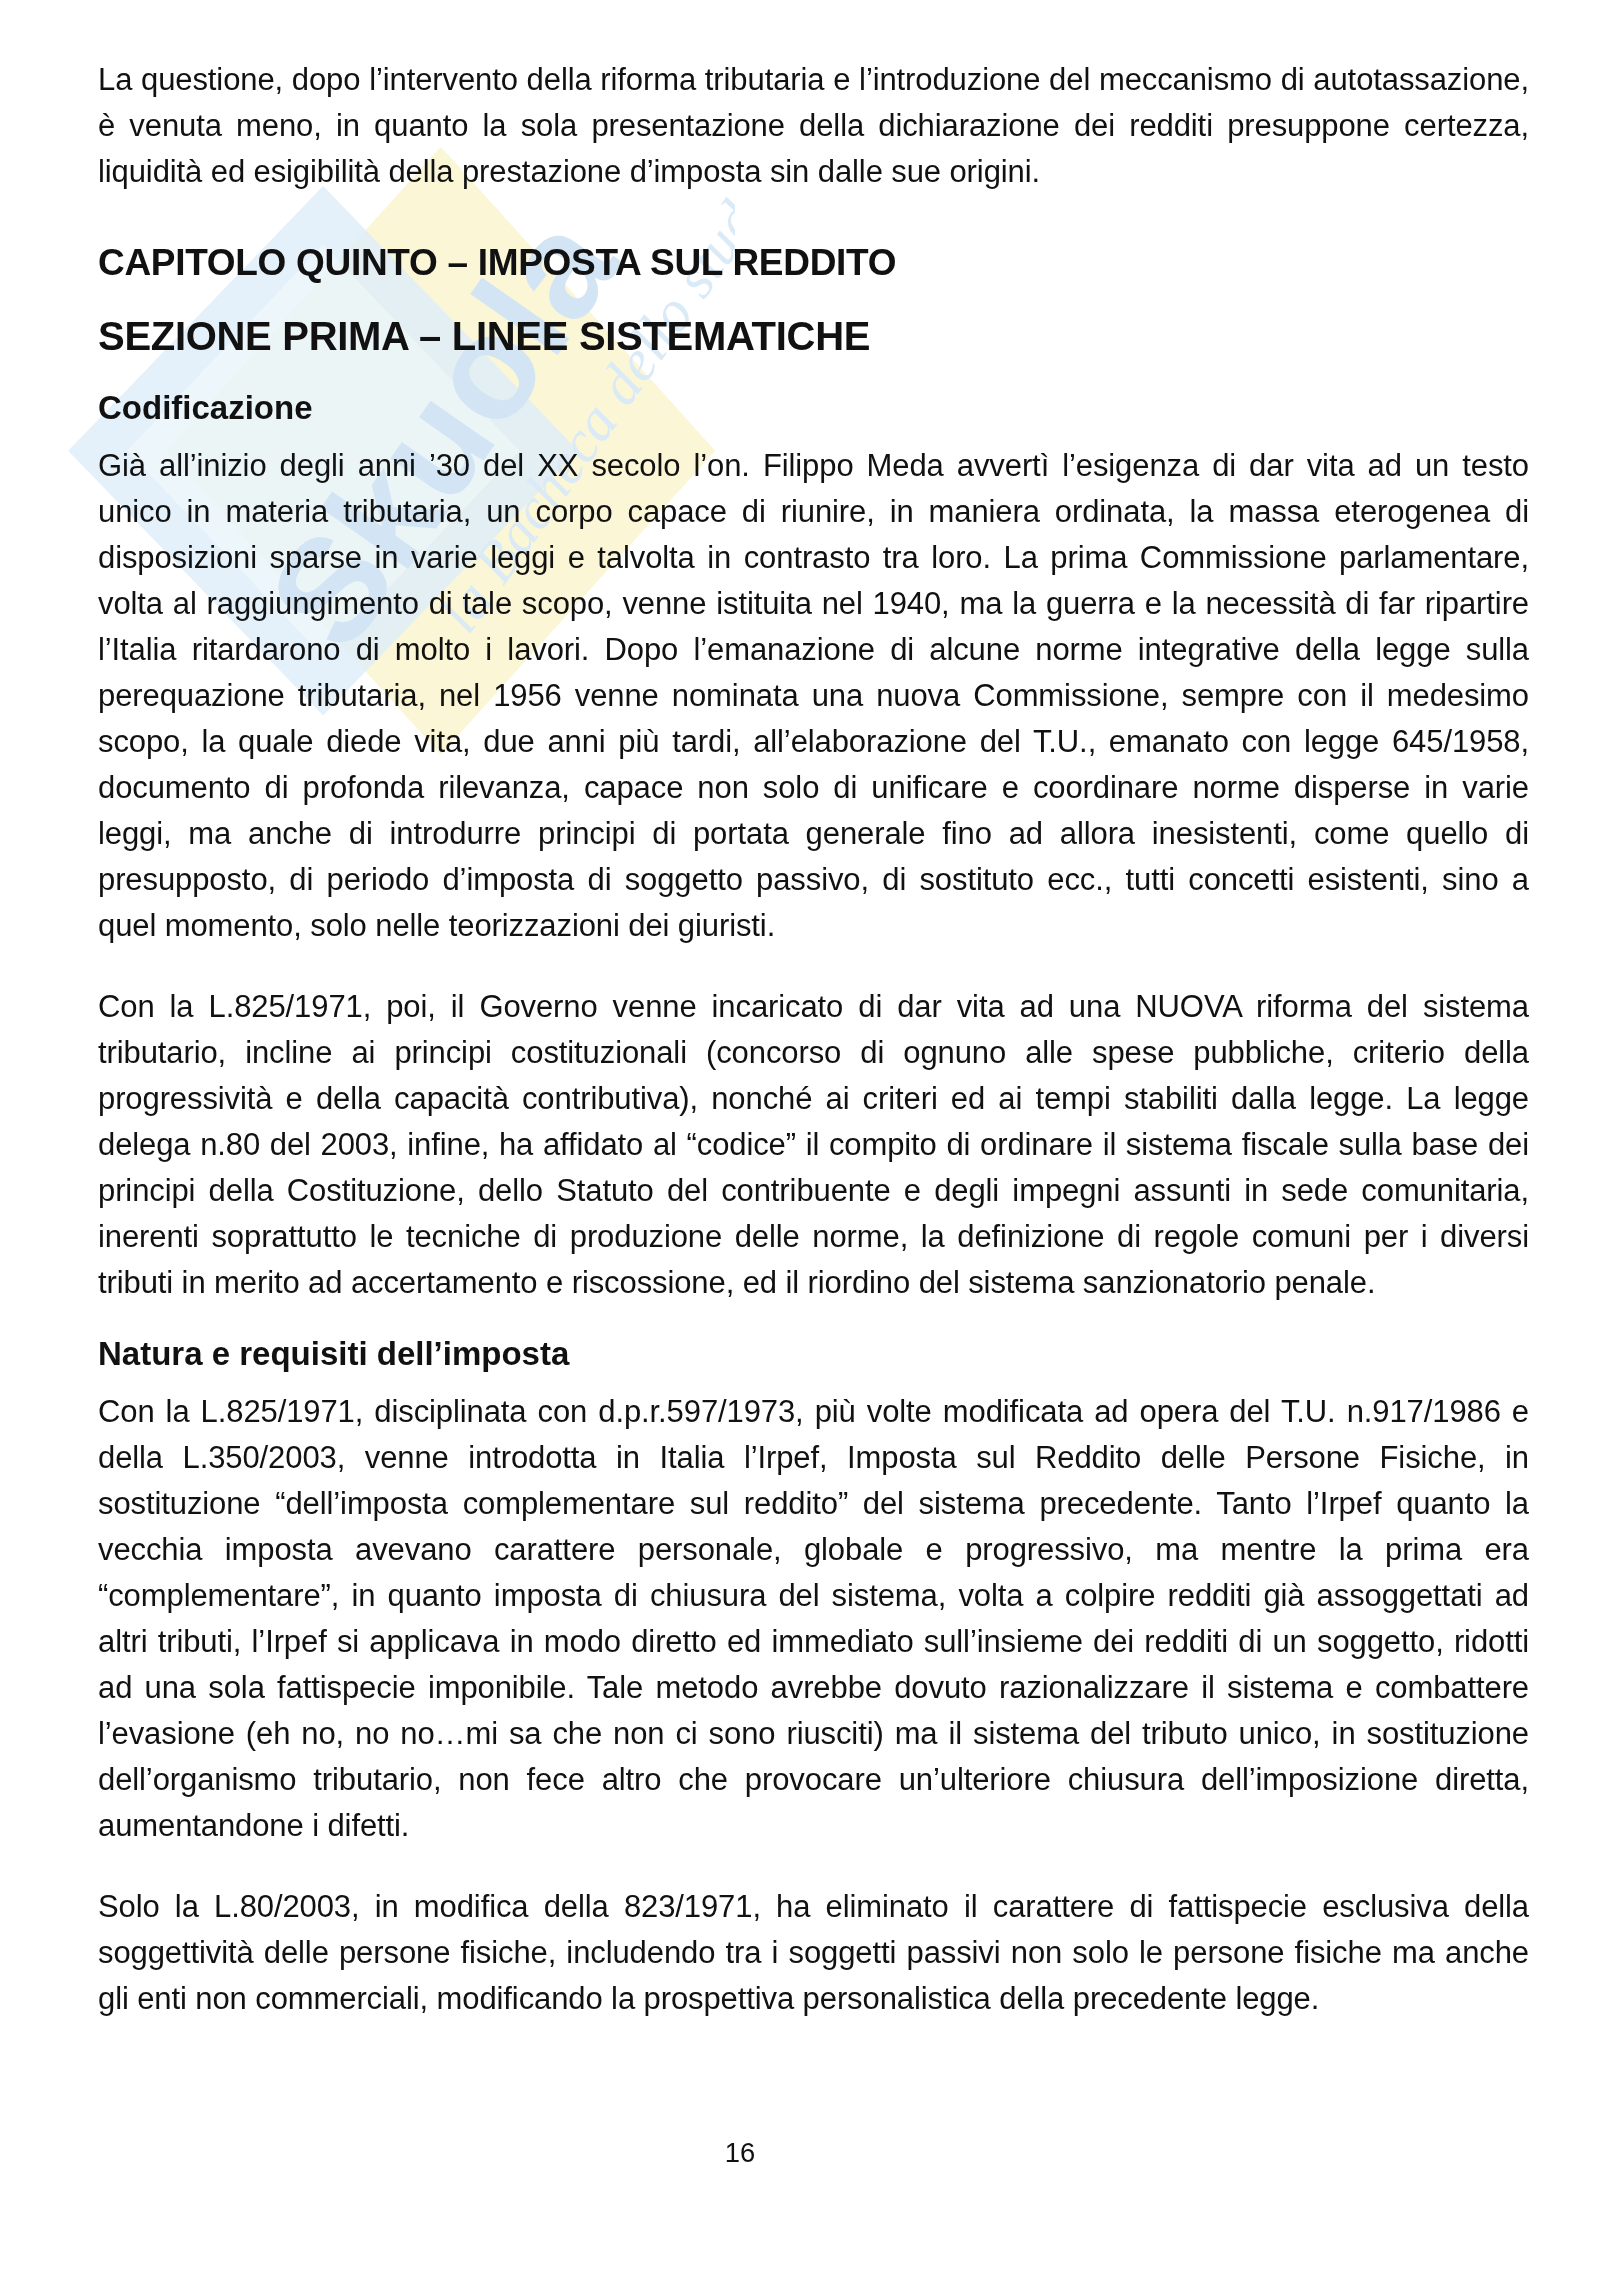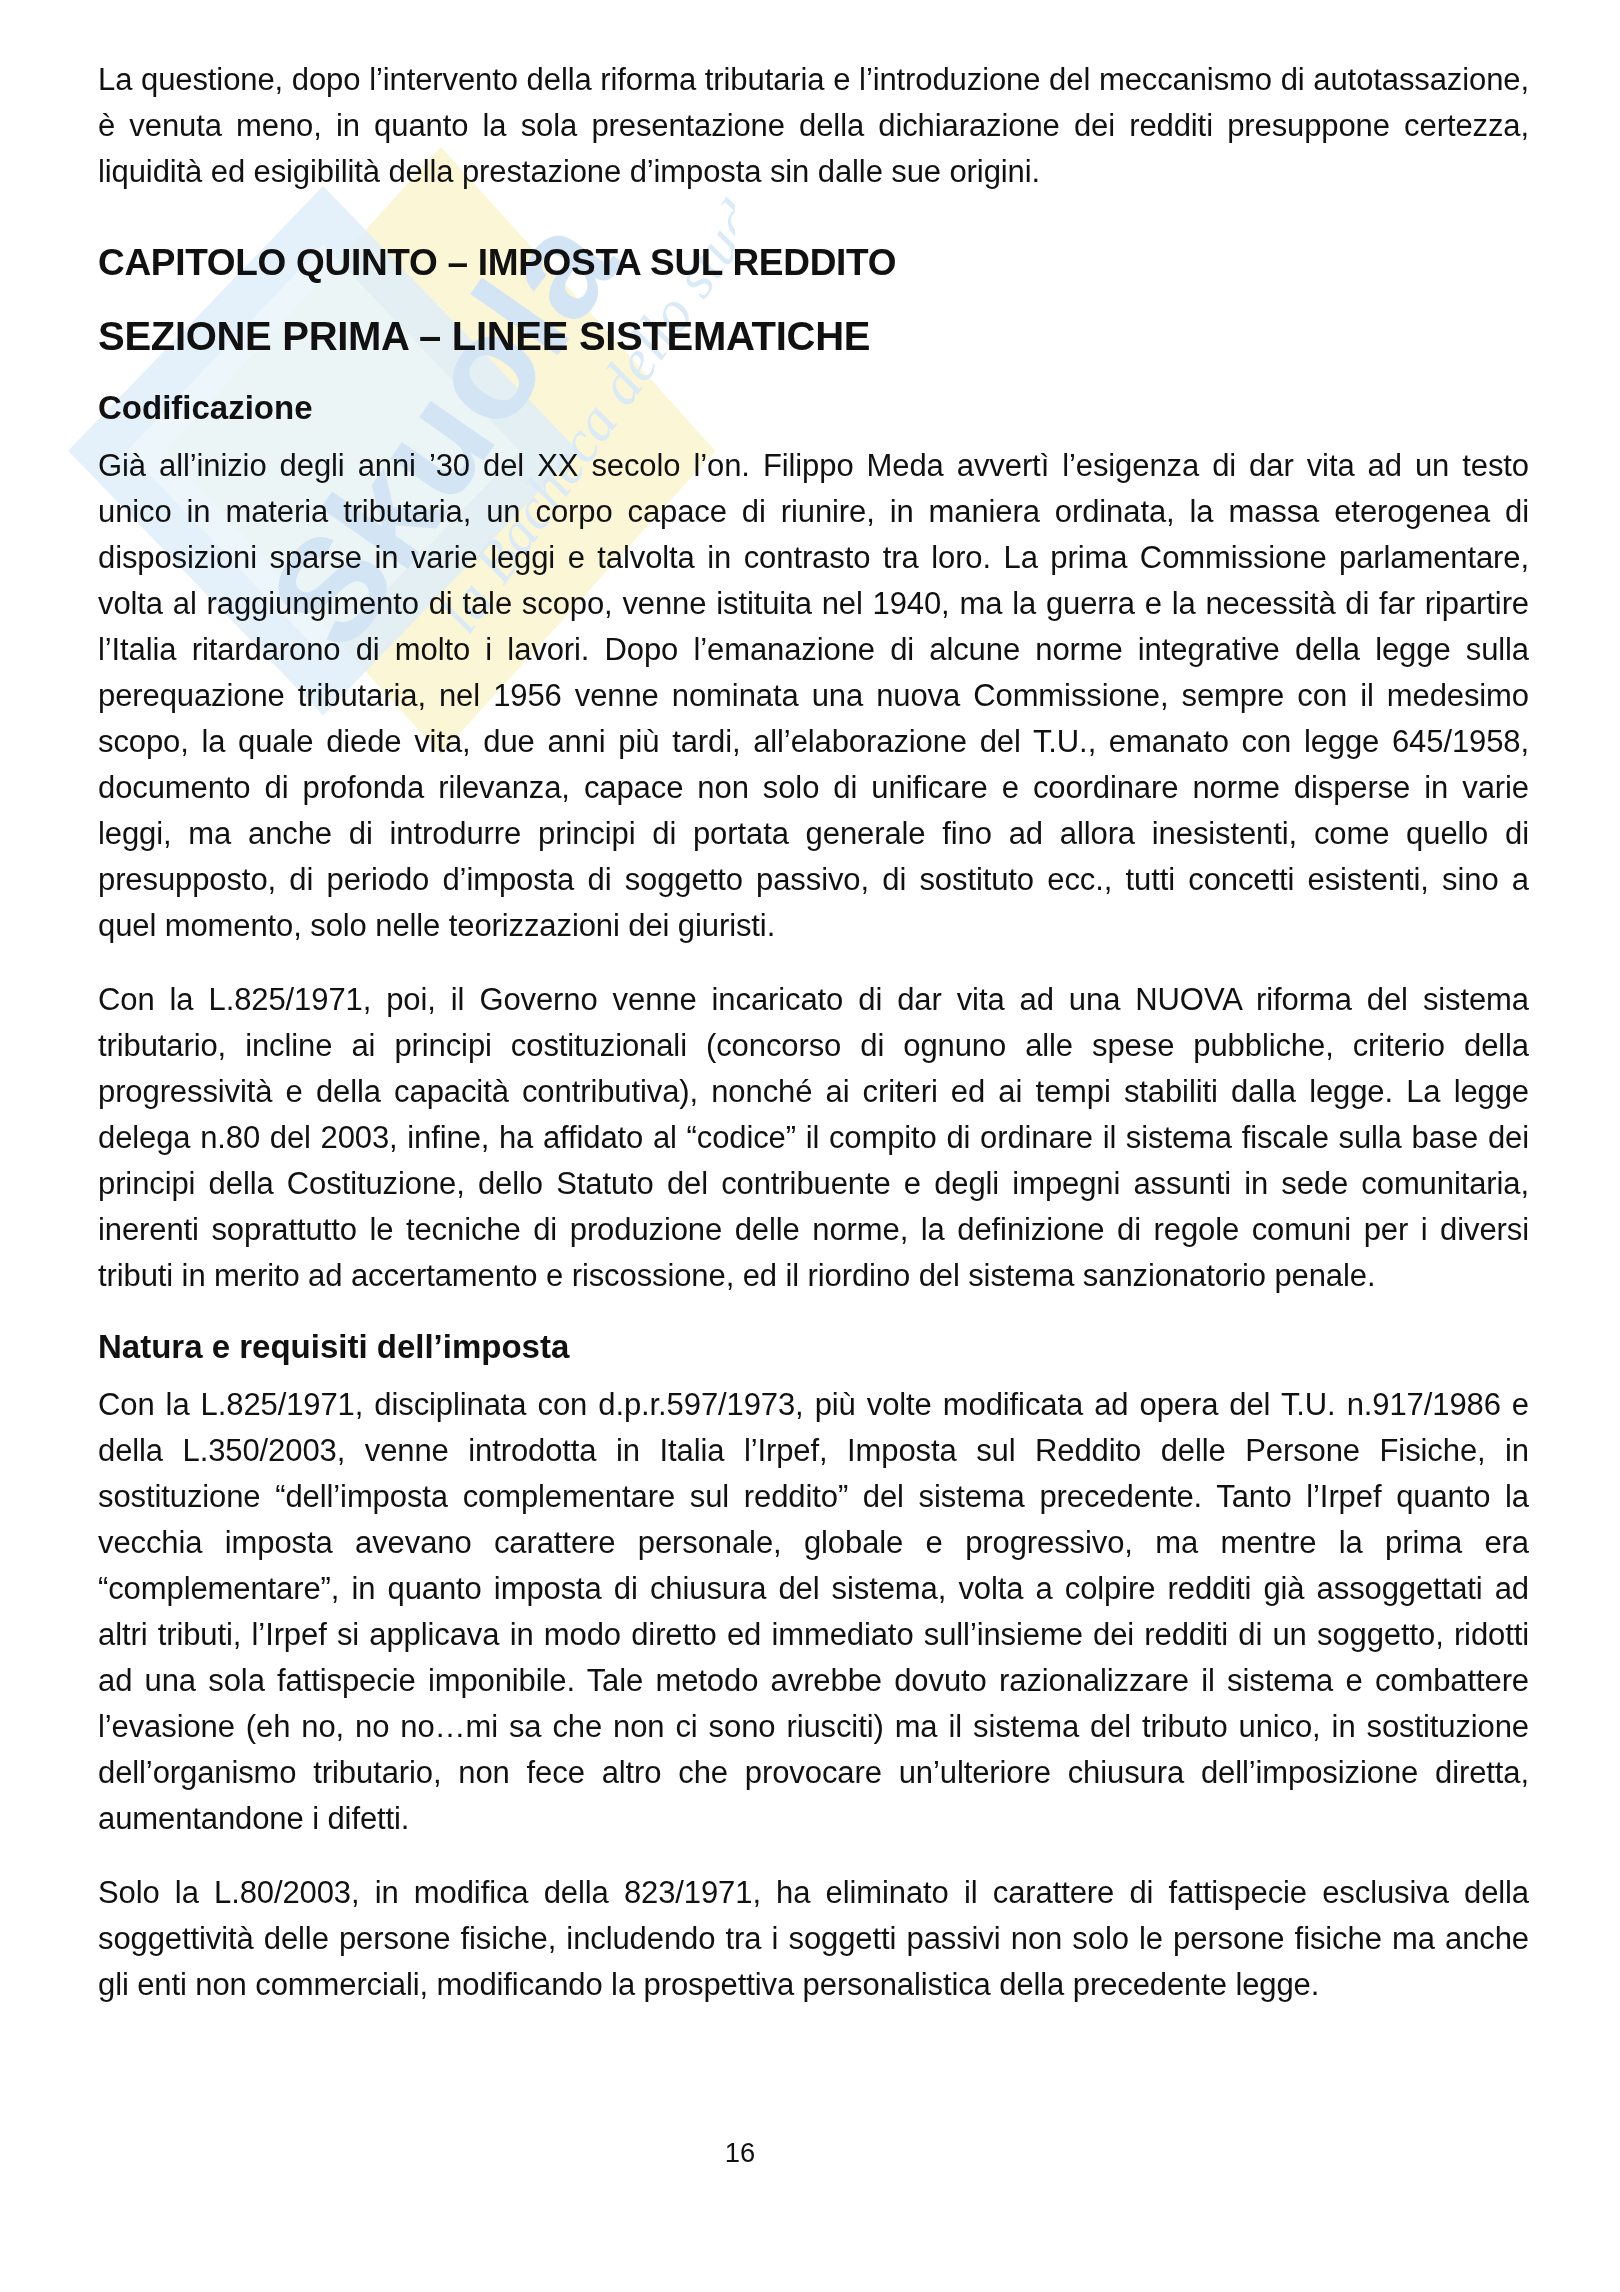--- a/index.html
+++ b/index.html
@@ -5,21 +5,21 @@
   html, body { margin: 0; padding: 0; background: #ffffff; }
   body { width: 1620px; height: 2293px; position: relative; overflow: hidden;
          font-family: "Liberation Sans", sans-serif; color: #111; }
   .watermark { position: absolute; left: 29px; top: 127px; width: 706px; height: 667px; pointer-events: none; }
   .page { position: absolute; left: 98px; top: 57px; width: 1431px; }
   .para { font-size: 31px; line-height: 46px; text-align: justify; margin: 0; letter-spacing: -0.1px; }
   .h-chapter { font-size: 37px; font-weight: bold; margin: 43px 0 0 0; line-height: 49px; letter-spacing: -0.3px; }
   .h-section { font-size: 40px; font-weight: bold; margin: 27.4px 0 0 0; line-height: 45px; letter-spacing: -0.3px; }
   .h-sub { font-size: 33px; font-weight: bold; margin: 27.4px 0 0 0; line-height: 41px; }
   .after-h { margin-top: 15px; }
-  .para-gap { margin-top: 28px; }
+  .para-gap { margin-top: 35px; }
   .page-number { position: absolute; left: 0; width: 1480px; top: 2137px; text-align: center; font-size: 27.4px; }
   .page > * { position: relative; z-index: 1; }
 </style>
 </head>
 <body>
 
 <svg class="watermark" viewBox="0 0 720 680">
   <g opacity="0.9">
     <polygon points="420,20 700,330 420,640 140,330" fill="#fbf6d2"></polygon>
     <polygon points="300,60 560,330 300,600 40,330" fill="#dcecf8" opacity="0.85"></polygon>

